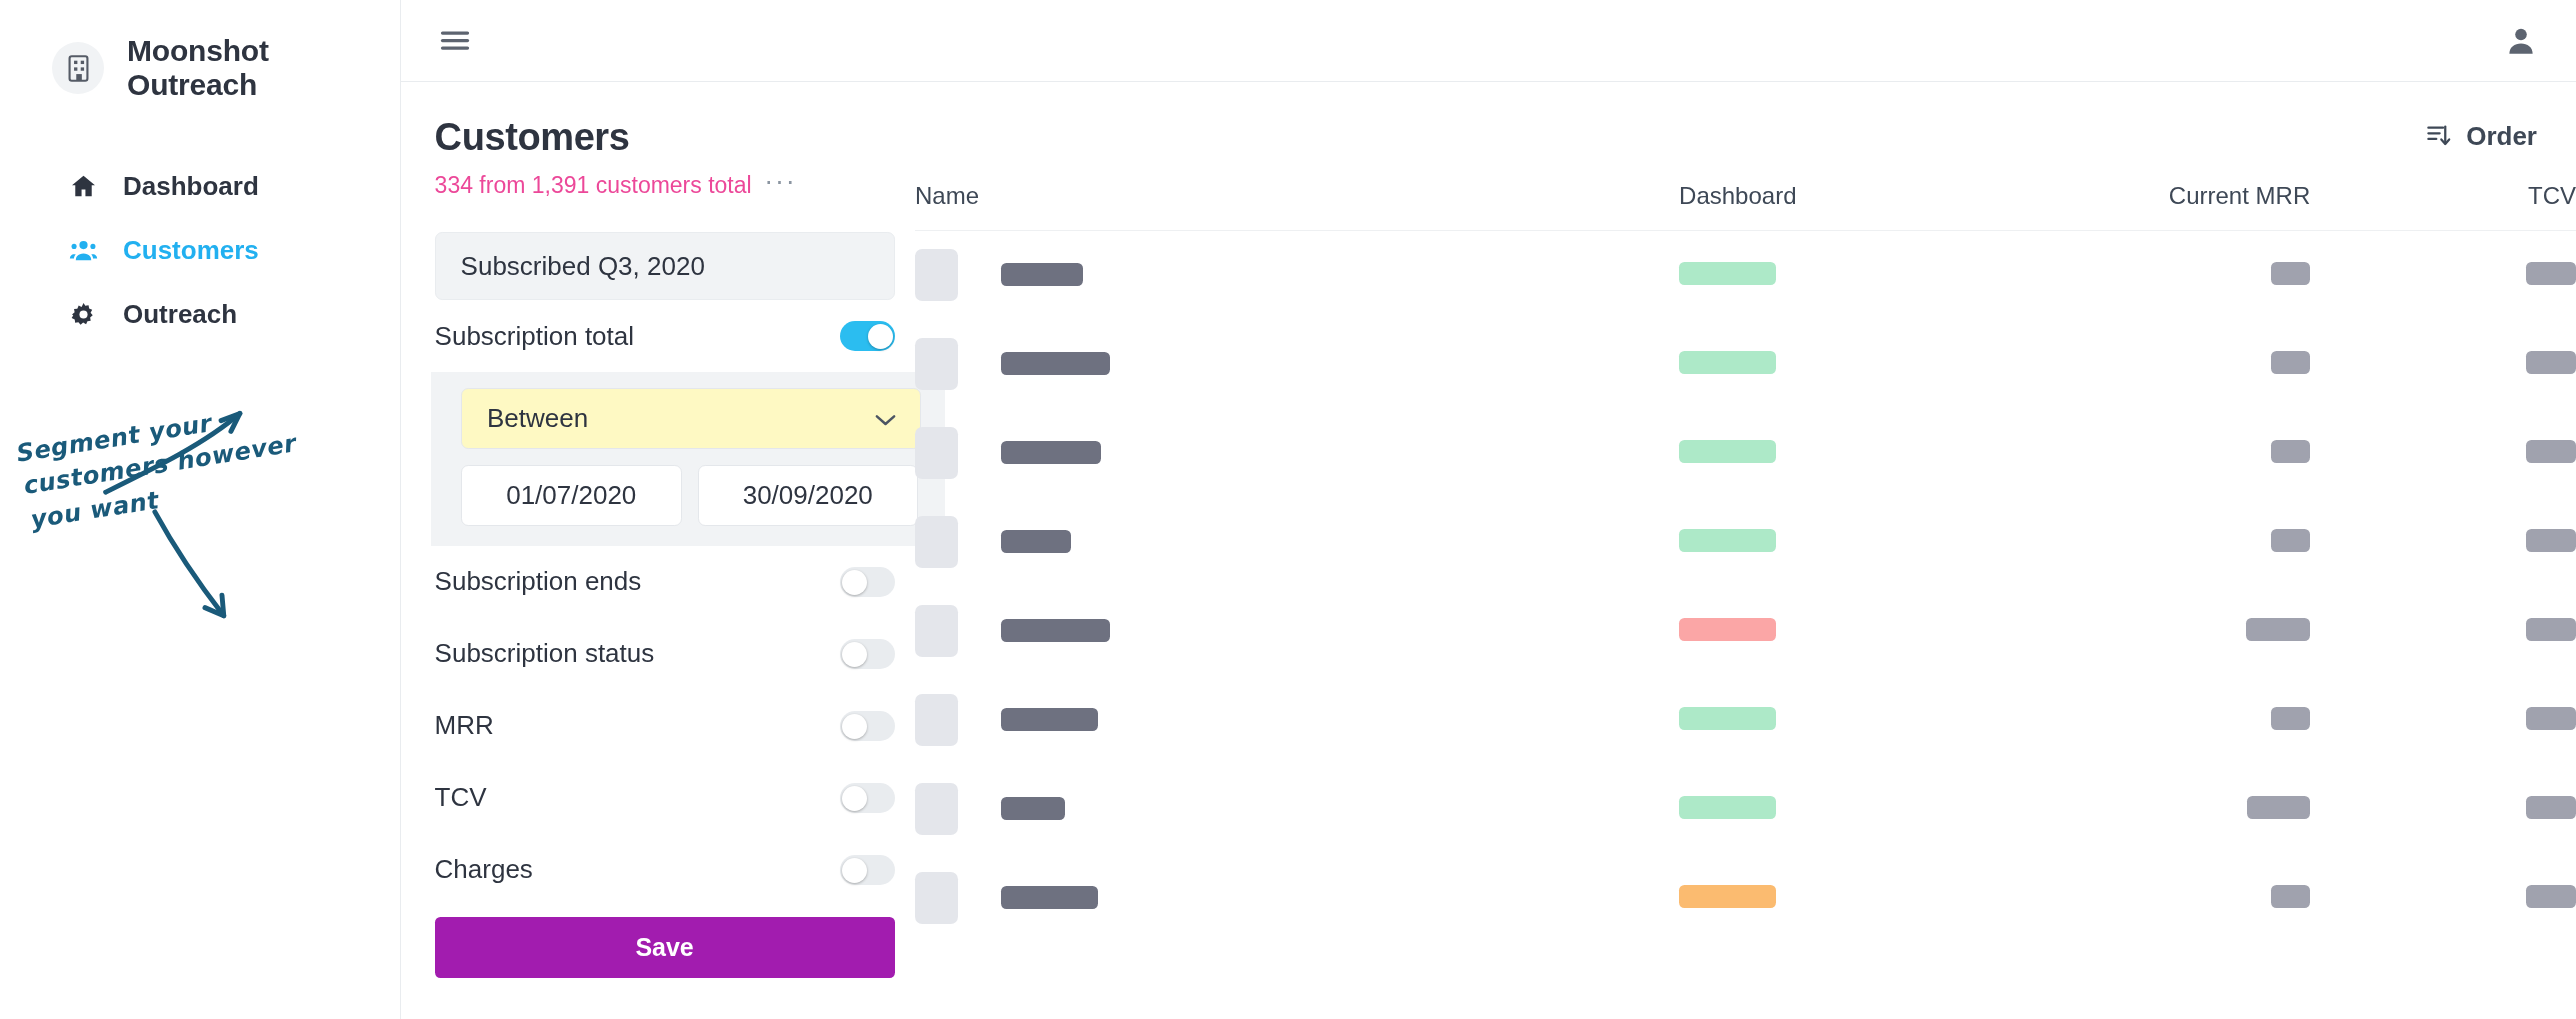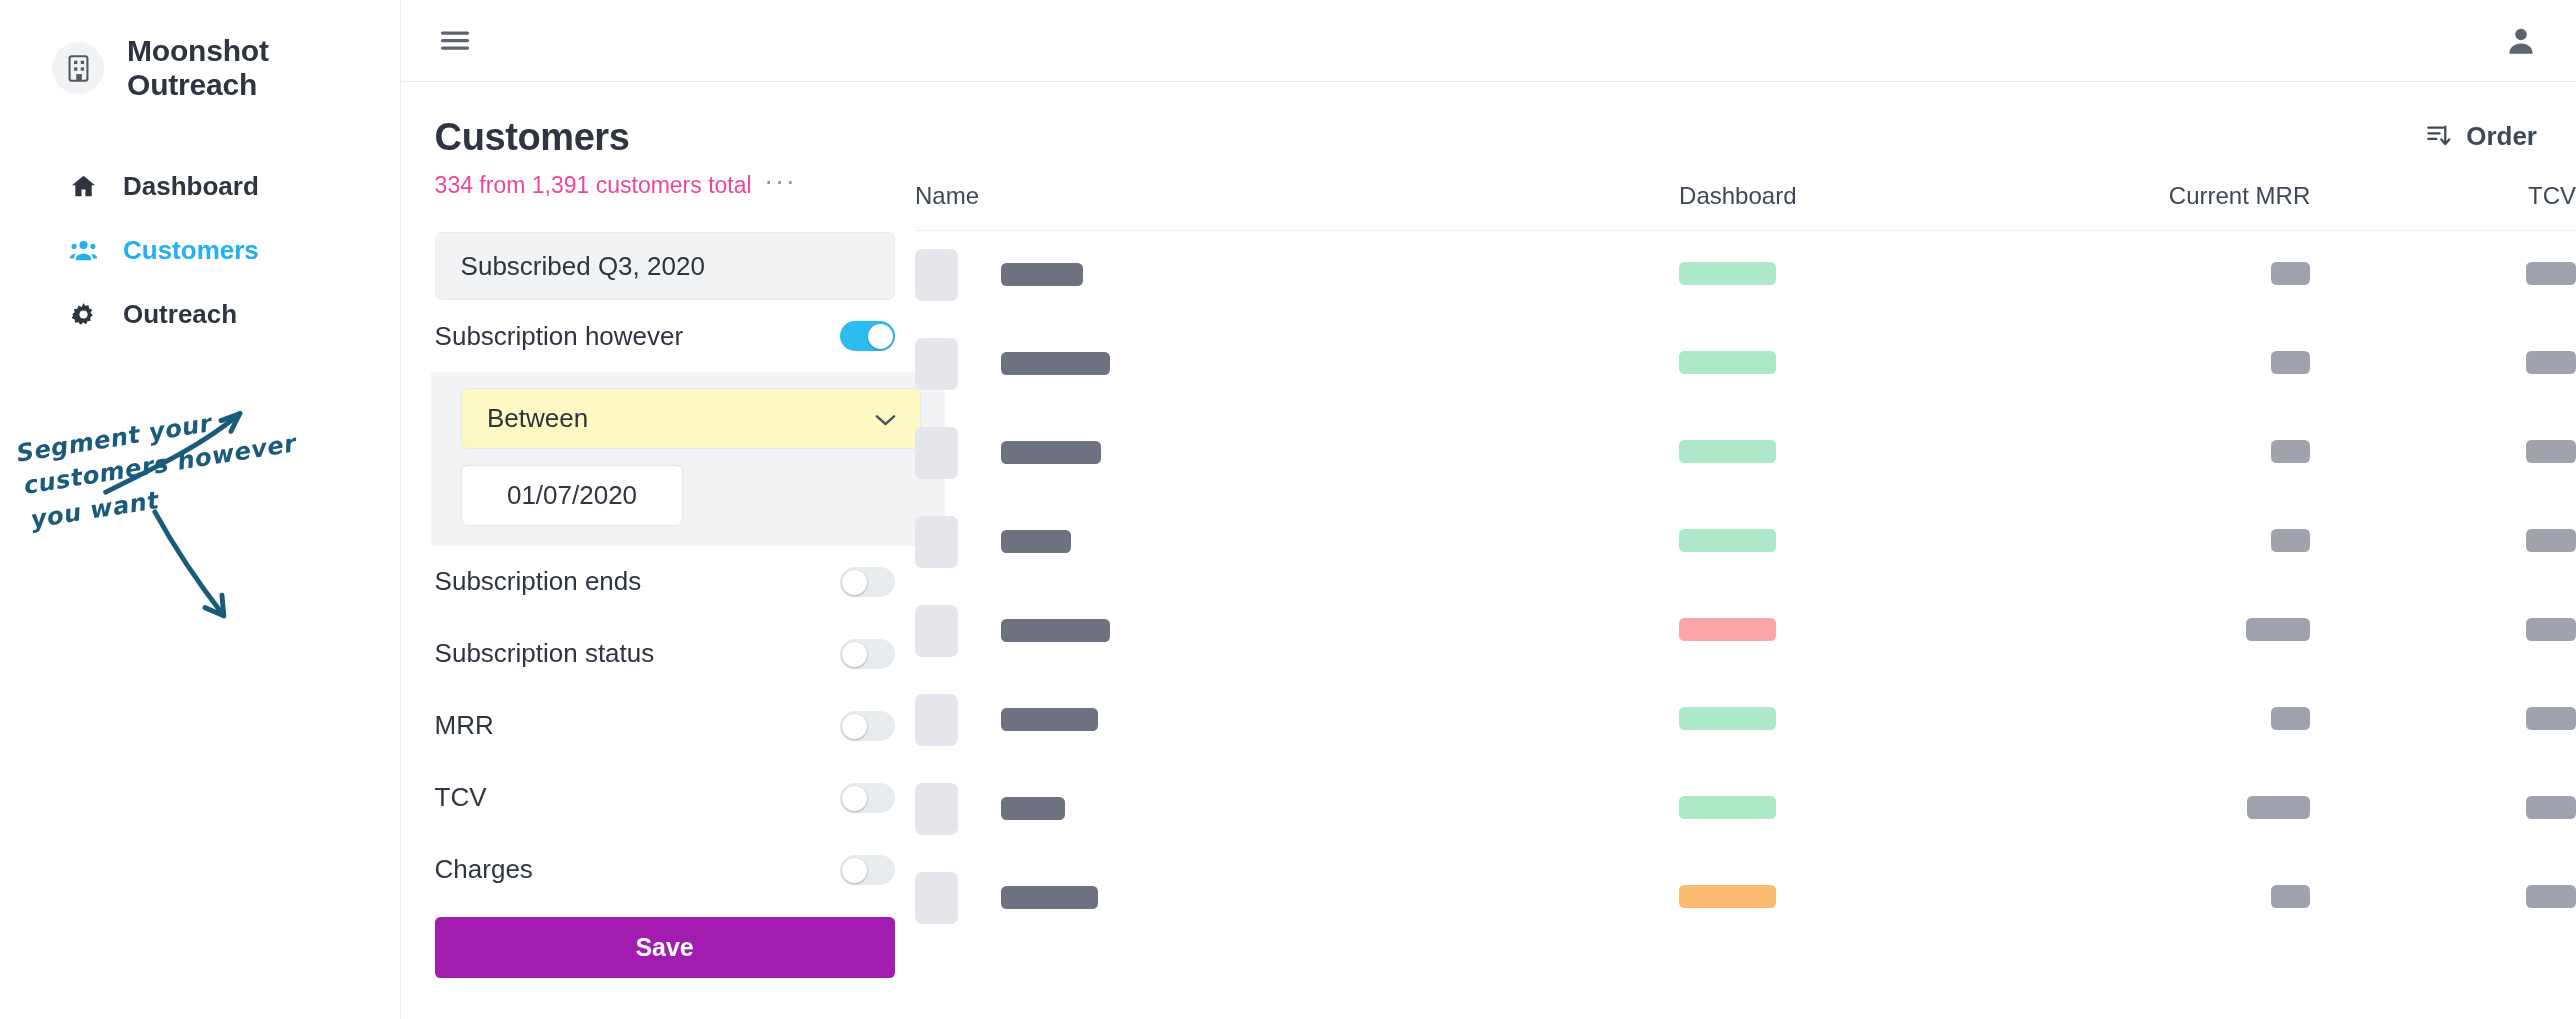--- a/index.html
+++ b/index.html
@@ -239,37 +239,38 @@
           <div class="page-title">Customers</div>
           <div class="page-sub-row">
             <span class="page-sub">334 from 1,391 customers total</span>
             <span class="dots">···</span>
           </div>
         </div>
 
         <div class="seg-name">Subscribed Q3, 2020</div>
 
         <div class="toggle-row">
-          <span class="toggle-label">Subscription however</span>
+          <span class="toggle-label">Subscription total</span>
           <span class="switch on">
               <span class="knob"></span>
             </span>
         </div>
 
         <div class="subpanel">
           <div class="select-box">
             <span>Between</span>
             <span>
               <svg width="23" height="14.3" viewBox="0 0 24 14" fill="none" stroke="#4c5563" stroke-width="2.6" stroke-linecap="round" stroke-linejoin="round">
                 <polyline points="3,3 12,11 21,3"></polyline>
               </svg>
             </span>
           </div>
           <div class="date-row">
             <div class="date-box">01/07/2020</div>
+            <div class="date-box">30/09/2020</div>
           </div>
         </div>
 
         <div class="toggle-row">
           <span class="toggle-label">Subscription ends</span>
           <span class="switch">
               <span class="knob"></span>
             </span>
         </div>
         <div class="toggle-row">

